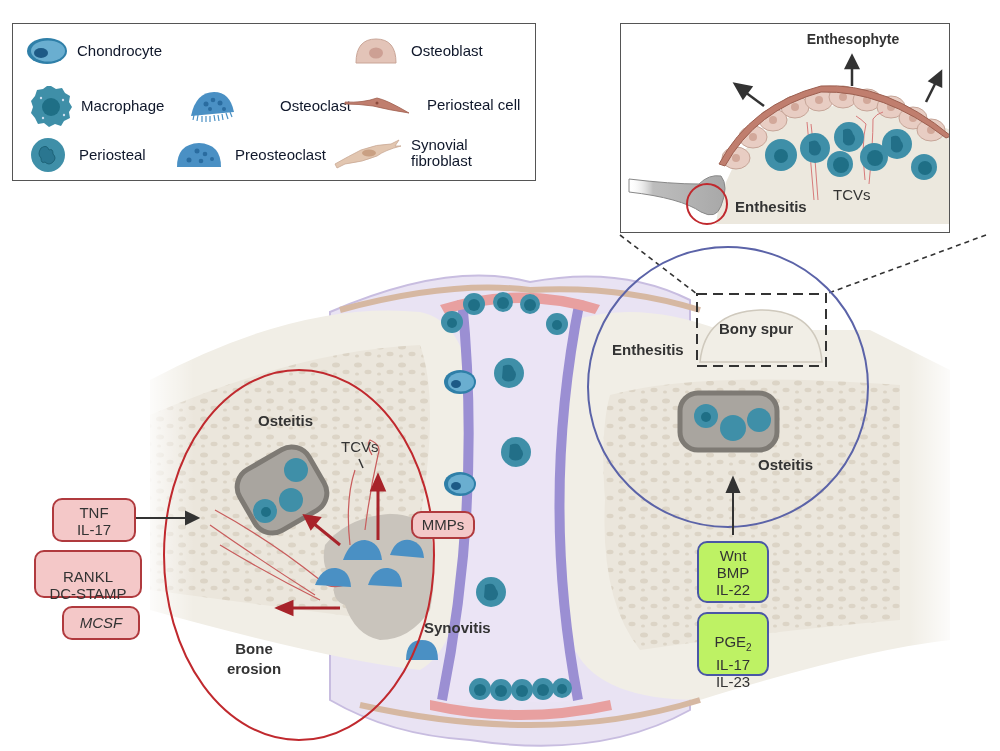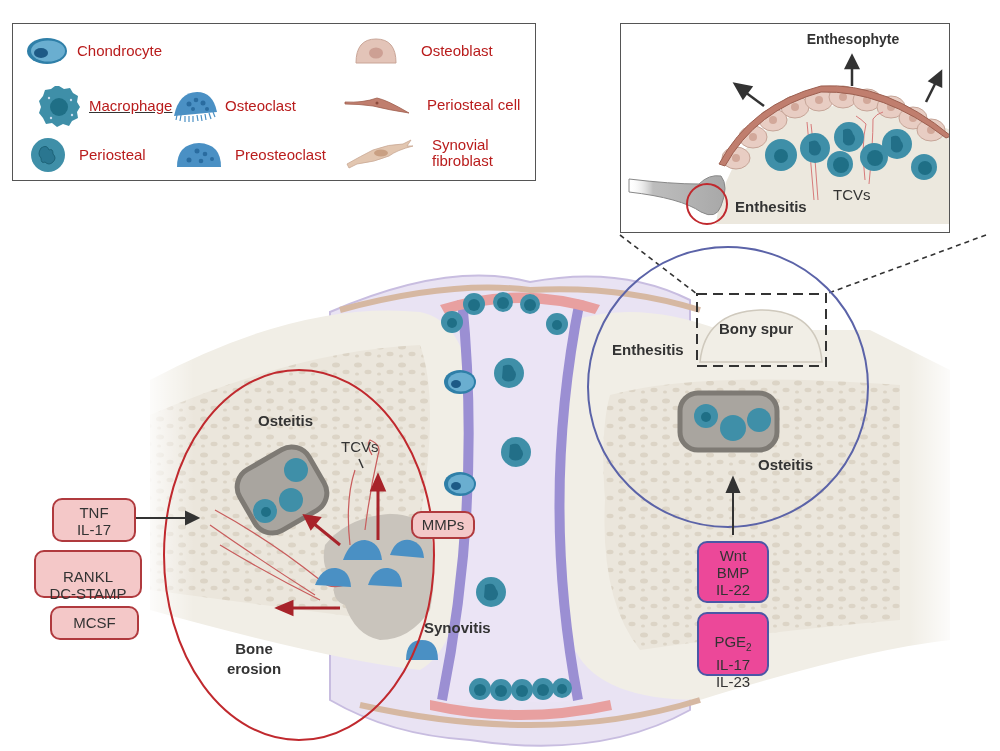--- a/index.html
+++ b/index.html
@@ -1,63 +1,63 @@
 <!DOCTYPE html>
 <html><head>
 <meta charset="utf-8">
 <style>
   html, body { margin:0; padding:0; background:#ffffff; }
   body { width:1000px; height:751px; position:relative; overflow:hidden;
          font-family:"Liberation Sans", sans-serif; color:#333; }
   .legend { position:absolute; left:12px; top:23px; width:524px; height:158px;
             border:1.5px solid #555; background:#fff; box-sizing:border-box; }
   .legend-item { position:absolute; display:flex; align-items:center; }
-  .legend-item .lbl { font-size:15px; color:#b91c1c; line-height:16px; }
+  .legend-item .lbl { font-size:15px; color:#0f172a; line-height:16px; }
   .inset { position:absolute; left:620px; top:23px; width:330px; height:210px;
            border:1.5px solid #555; background:#fff; box-sizing:border-box; overflow:hidden; }
   svg text { font-family:"Liberation Sans", sans-serif; }
   .box { position:absolute; box-sizing:border-box; border-radius:10px; text-align:center;
          font-size:15px; line-height:17px; color:#333; }
   .box.red { background:#f4c8c8; border:2px solid #b03a3e; }
-  .box.blue { background:#ec4899; border:2px solid #4a57a6; }
+  .box.blue { background:#bef264; border:2px solid #4a57a6; }
   .box span { display:block; }
 </style>
 </head>
 <body>
 
 <div class="legend">
 
   <div class="legend-item" style="left:12px;top:12px;">
     <svg width="44" height="30">
         <ellipse cx="22" cy="15" rx="20" ry="13" fill="#2f7fa8"></ellipse>
         <ellipse cx="23" cy="15" rx="17" ry="10.5" fill="#6aaed0"></ellipse>
         <ellipse cx="16" cy="17" rx="7" ry="5" fill="#1d5a86"></ellipse>
       </svg>
     <span class="lbl" style="margin-left:8px">Chondrocyte</span>
   </div>
   <div class="legend-item" style="left:340px;top:12px;">
     <svg width="46" height="30">
         <path d="M3 27 Q3 3 23 3 Q43 3 43 27 Z" fill="#e3c4b8" stroke="#c9a597"></path>
         <ellipse cx="23" cy="17" rx="7" ry="5.5" fill="#cda094"></ellipse>
       </svg>
-    <span class="lbl" style="margin-left:22px">Osteoblast</span>
-  </div>
-
-  <div class="legend-item" style="left:24px;top:60px;text-decoration:underline;">
+    <span class="lbl" style="margin-left:12px">Osteoblast</span>
+  </div>
+
+  <div class="legend-item" style="left:16px;top:60px;">
     <svg width="44" height="44">
         <path d="M22 2 L27 5 L33 4 L36 9 L41 12 L40 18 L43 23 L40 28 L41 34 L35 37 L32 42 L26 40 L20 43 L15 39 L9 40 L6 34 L2 29 L4 23 L2 17 L6 12 L8 6 L14 5 L18 2 Z" fill="#3f8fa8"></path>
         <circle cx="22" cy="23" r="9" fill="#1f6f86"></circle>
         <circle cx="12" cy="14" r="1.2" fill="#cde"></circle>
         <circle cx="34" cy="16" r="1.2" fill="#cde"></circle>
         <circle cx="35" cy="31" r="1.2" fill="#cde"></circle>
         <circle cx="14" cy="34" r="1.2" fill="#cde"></circle>
       </svg>
     <span class="lbl" style="margin-left:8px">Macrophage</span>
   </div>
-  <div class="legend-item" style="left:158px;top:64px;">
+  <div class="legend-item" style="left:175px;top:64px;gap:38px;">
     <svg width="50" height="36">
         <path d="M3 28 Q8 4 26 4 Q42 4 46 24 Z" fill="#4a90c4"></path>
         <g fill="#2a6ca0">
           <circle cx="18" cy="16" r="2.5"></circle>
           <circle cx="25" cy="12" r="2.3"></circle>
           <circle cx="32" cy="15" r="2.5"></circle>
           <circle cx="22" cy="21" r="2"></circle>
           <circle cx="36" cy="21" r="2"></circle>
         </g>
         <g stroke="#4a90c4" stroke-width="1.2">
@@ -96,21 +96,21 @@
         <g fill="#2a6ca0">
           <circle cx="14" cy="20" r="2.5"></circle>
           <circle cx="22" cy="11" r="2.5"></circle>
           <circle cx="30" cy="14" r="2.3"></circle>
           <circle cx="26" cy="21" r="2.3"></circle>
           <circle cx="37" cy="19" r="2"></circle>
         </g>
       </svg>
     <span class="lbl" style="margin-left:12px">Preosteoclast</span>
   </div>
-  <div class="legend-item" style="left:332px;top:112px;gap:9px;">
+  <div class="legend-item" style="left:320px;top:112px;">
     <svg width="70" height="34">
         <path d="M2 28 Q16 20 28 14 Q44 8 58 8 L66 4 L62 10 L68 10 Q52 14 44 20 Q30 26 12 28 L4 32 Z" fill="#e2c6b0" stroke="#c9a894" stroke-width="0.8"></path>
         <ellipse cx="36" cy="17" rx="7" ry="3.5" fill="#c9a083"></ellipse>
       </svg>
     <span class="lbl" style="margin-left:8px">
         <span style="display:block">Synovial</span>
         <span style="display:block">fibroblast</span>
       </span>
   </div>
 </div>
@@ -356,21 +356,21 @@
   </div>
 
 <div class="box red" style="left:52px;top:498px;width:84px;height:44px;padding-top:4px;">
   <span>TNF</span>
   <span>IL-17</span>
 </div>
 <div class="box red" style="left:34px;top:550px;width:108px;height:48px;padding-top:16px;">
   <span>RANKL</span>
   <span>DC-STAMP</span>
 </div>
-<div class="box red" style="left:50px;top:606px;width:89px;height:34px;line-height:30px;">
+<div class="box red" style="left:62px;top:606px;width:78px;height:34px;line-height:30px;font-style:italic;">
   <span>MCSF</span>
 </div>
 
 <div class="box blue" style="left:697px;top:541px;width:72px;height:62px;padding-top:4px;">
   <span>Wnt</span>
   <span>BMP</span>
   <span>IL-22</span>
 </div>
 <div class="box blue" style="left:697px;top:612px;width:72px;height:64px;padding-top:19px;">
   <span><span style="display:inline">PGE</span><sub style="font-size:10px">2</sub></span>

